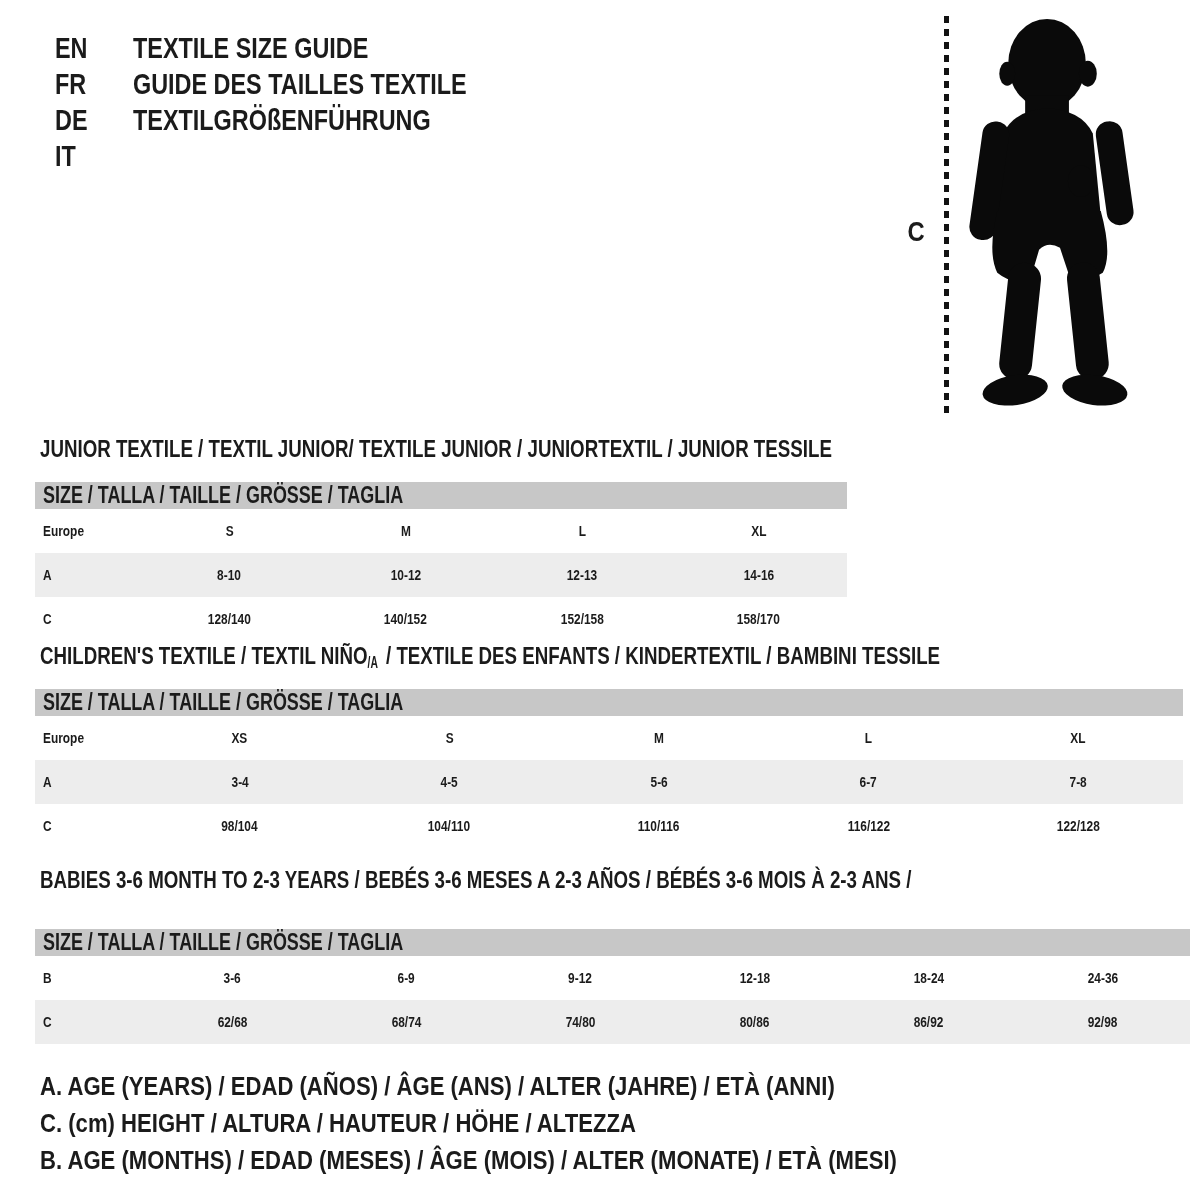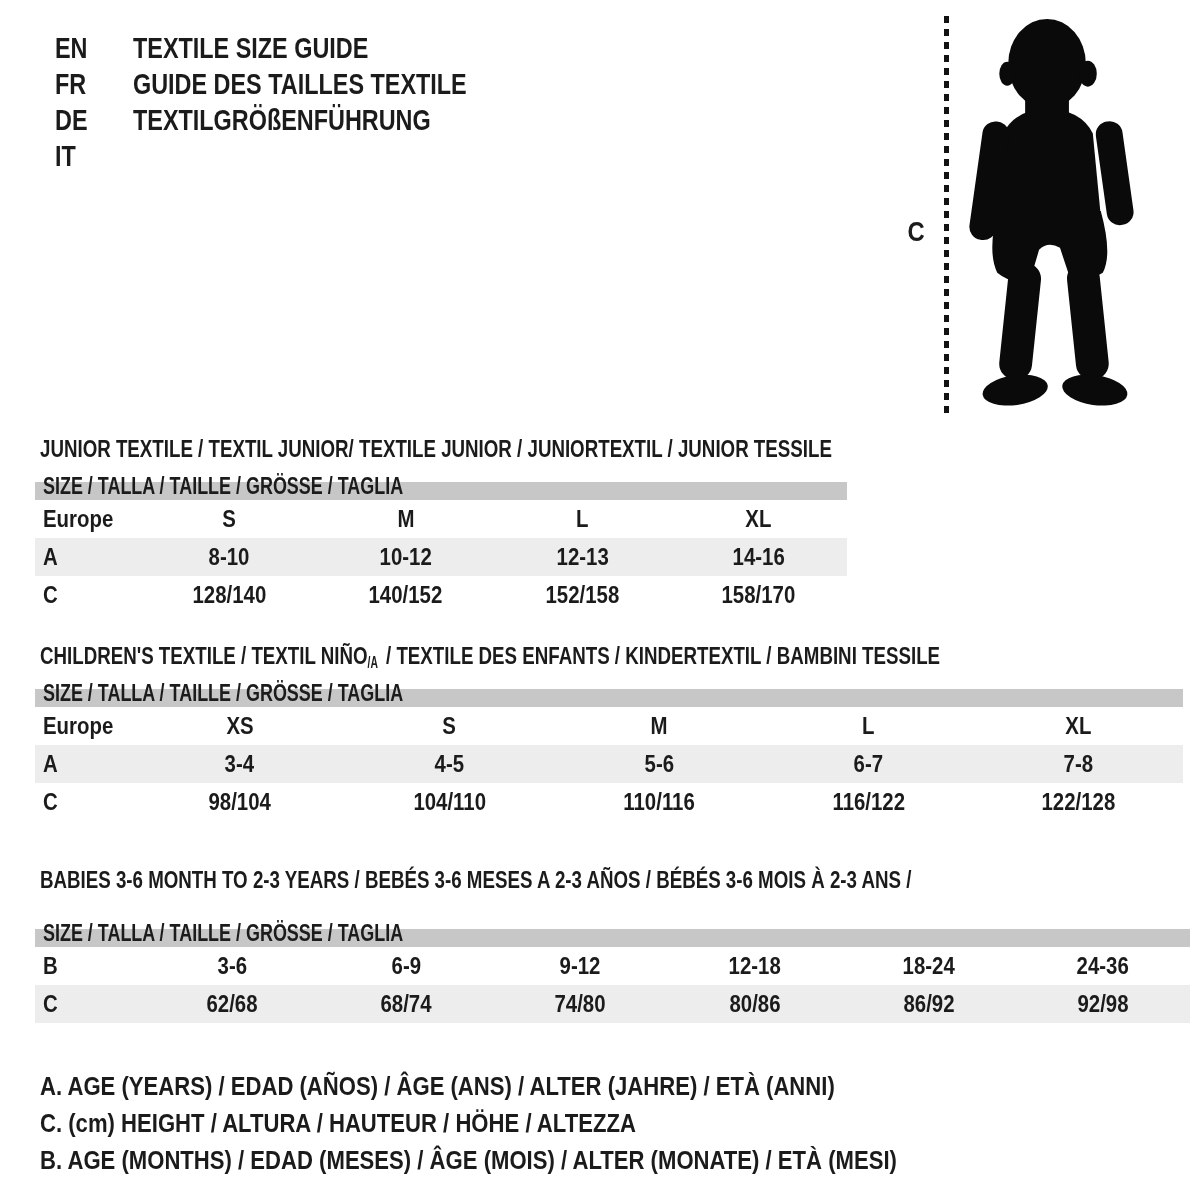--- a/index.html
+++ b/index.html
@@ -22,22 +22,22 @@
   .dashed-line{
     position:absolute;left:944px;top:16px;width:5px;height:400px;
     background:repeating-linear-gradient(to bottom,#121212 0 7px,transparent 7px 13px);
   }
   .silhouette{position:absolute;left:968px;top:12px;width:172px;height:408px;}
   
   .sec-title{position:absolute;left:40px;font-size:24px;line-height:38px;}
   .subsc{display:inline-block;transform:scaleX(.78) translateY(4px);transform-origin:0 50%;font-size:17px;white-space:nowrap;}
   
   .table{position:absolute;left:35px;}
-  .bar{height:18px;background:#c7c7c7;display:flex;align-items:flex-end;padding-left:8px;box-sizing:border-box;font-size:23px;}
-  .trow{display:flex;height:38px;align-items:center;font-size:24px;}
+  .bar{height:27px;background:#c7c7c7;display:flex;align-items:flex-end;padding-left:8px;box-sizing:border-box;font-size:23px;}
+  .trow{display:flex;height:44px;align-items:center;font-size:14px;}
   .trow.shaded{background:#ededed;}
   .lbl{padding-left:8px;box-sizing:border-box;}
   .t1 .lbl{width:106px;}
   .t2 .lbl{width:100px;}
   .t3 .lbl{width:110px;}
   .cell{flex:1;text-align:center;}
   .t1{width:812px;top:482px;}
   .t2{width:1148px;top:689px;}
   .t3{width:1155px;top:929px;}
   .t1-title{top:430px;}

